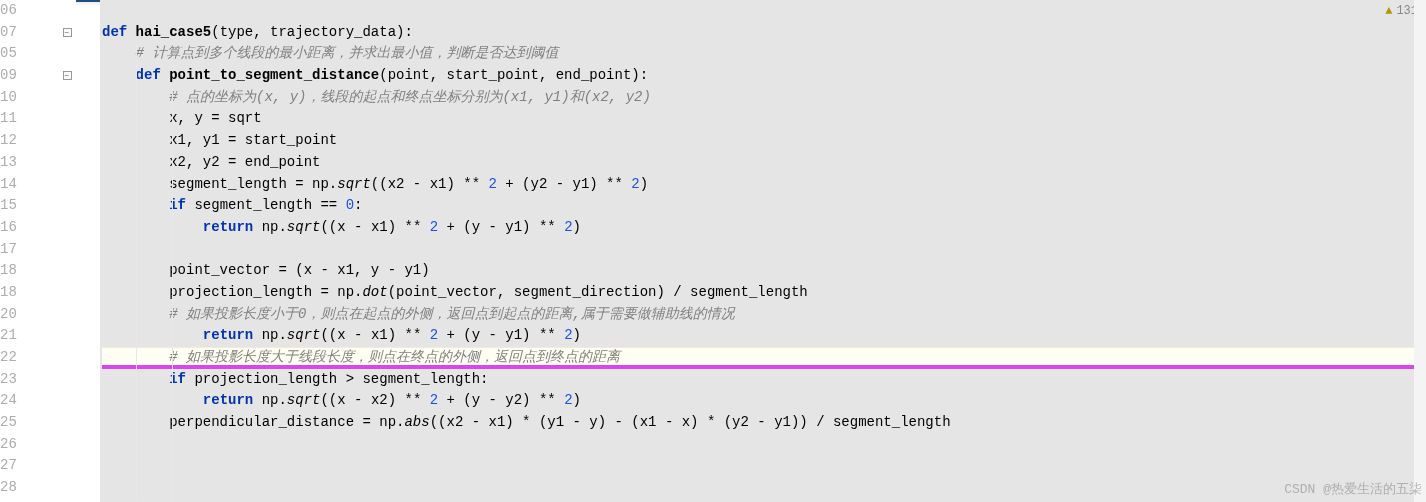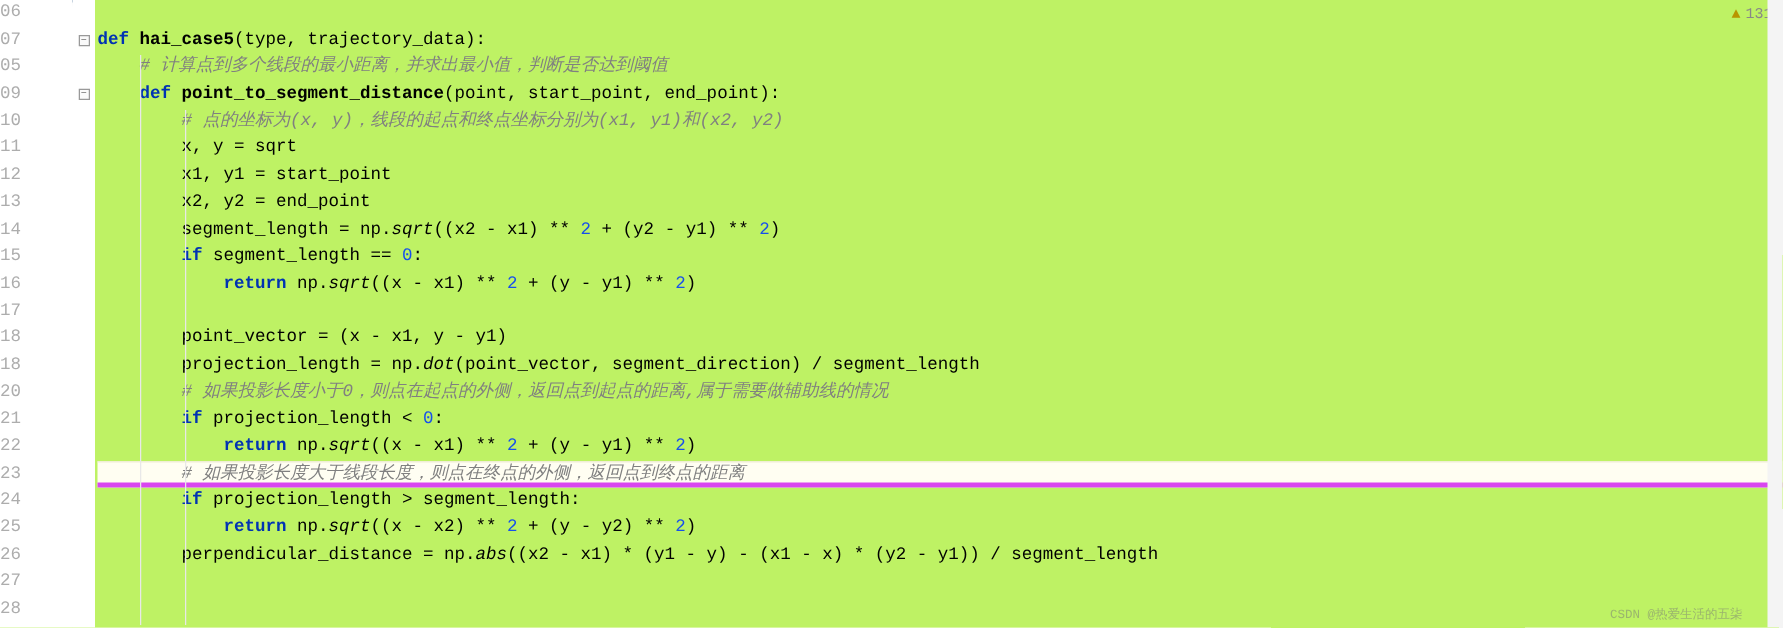--- a/index.html
+++ b/index.html
@@ -49,23 +49,24 @@
       background: #fafafa;
       display: flex;
       align-items: center;
       justify-content: center;
       font-size: 8px;
       line-height: 1;
       color: #666;
     }
     .code {
       flex: 1;
-      background: #bef264;
+      background: #e5e5e5;
       position: relative;
       padding-left: 2px;
+      margin-left: 24px;
     }
     .code-line {
       height: 21.7px;
       line-height: 21.7px;
       white-space: pre;
       color: #000000;
     }
     .code-line.current {
       background: #fffef2;
       border-top: 1px solid #f0ecd6;
@@ -118,22 +119,22 @@
     }
     .indent-guide {
       position: absolute;
       width: 1px;
       background: #e8e8e8;
       top: 0;
     }
     .watermark {
       position: absolute;
       bottom: 4px;
-      right: 32px;
-      font-size: 10px;
+      right: 4px;
+      font-size: 13px;
       color: rgba(120,120,120,0.5);
       pointer-events: none;
     }
   </style>
 </head>
 <body>
 
 <div class="top-border"></div>
 <div class="top-shadow"></div>
 
@@ -203,21 +204,20 @@
       <div class="code-line"><span>        x, y = sqrt</span></div>
       <div class="code-line"><span>        x1, y1 = start_point</span></div>
       <div class="code-line"><span>        x2, y2 = end_point</span></div>
       <div class="code-line"><span>        segment_length = np.</span><span class="itb">sqrt</span><span>((x2 - x1) ** </span><span class="num">2</span><span> + (y2 - y1) ** </span><span class="num">2</span><span>)</span></div>
       <div class="code-line"><span>        </span><span class="kw">if </span><span>segment_length == </span><span class="num">0</span><span>:</span></div>
       <div class="code-line"><span>            </span><span class="kw">return </span><span>np.</span><span class="itb">sqrt</span><span>((x - x1) ** </span><span class="num">2</span><span> + (y - y1) ** </span><span class="num">2</span><span>)</span></div>
       <div class="code-line"></div>
       <div class="code-line"><span>        point_vector = (x - x1, y - y1)</span></div>
       <div class="code-line"><span>        projection_length = np.</span><span class="itb">dot</span><span>(point_vector, segment_direction) / segment_length</span></div>
       <div class="code-line"><span>        </span><span class="cmt"># 如果投影长度小于0，则点在起点的外侧，返回点到起点的距离,属于需要做辅助线的情况</span></div>
-      <div class="code-line"><span>        </span><span class="kw">if </span><span>projection_length &lt; </span><span class="num">0</span><span>:</span></div>
       <div class="code-line"><span>            </span><span class="kw">return </span><span>np.</span><span class="itb">sqrt</span><span>((x - x1) ** </span><span class="num">2</span><span> + (y - y1) ** </span><span class="num">2</span><span>)</span></div>
       <div class="code-line current"><span>        </span><span class="cmt"># 如果投影长度大于线段长度，则点在终点的外侧，返回点到终点的距离</span></div>
       <div class="code-line"><span>        </span><span class="kw">if </span><span>projection_length &gt; segment_length:</span></div>
       <div class="code-line"><span>            </span><span class="kw">return </span><span>np.</span><span class="itb">sqrt</span><span>((x - x2) ** </span><span class="num">2</span><span> + (y - y2) ** </span><span class="num">2</span><span>)</span></div>
       <div class="code-line"><span>        perpendicular_distance = np.</span><span class="itb">abs</span><span>((x2 - x1) * (y1 - y) - (x1 - x) * (y2 - y1)) / segment_length</span></div>
     </div>
 </div>
 
 <div class="warnings">
   <span class="warn-icon">▲</span>

